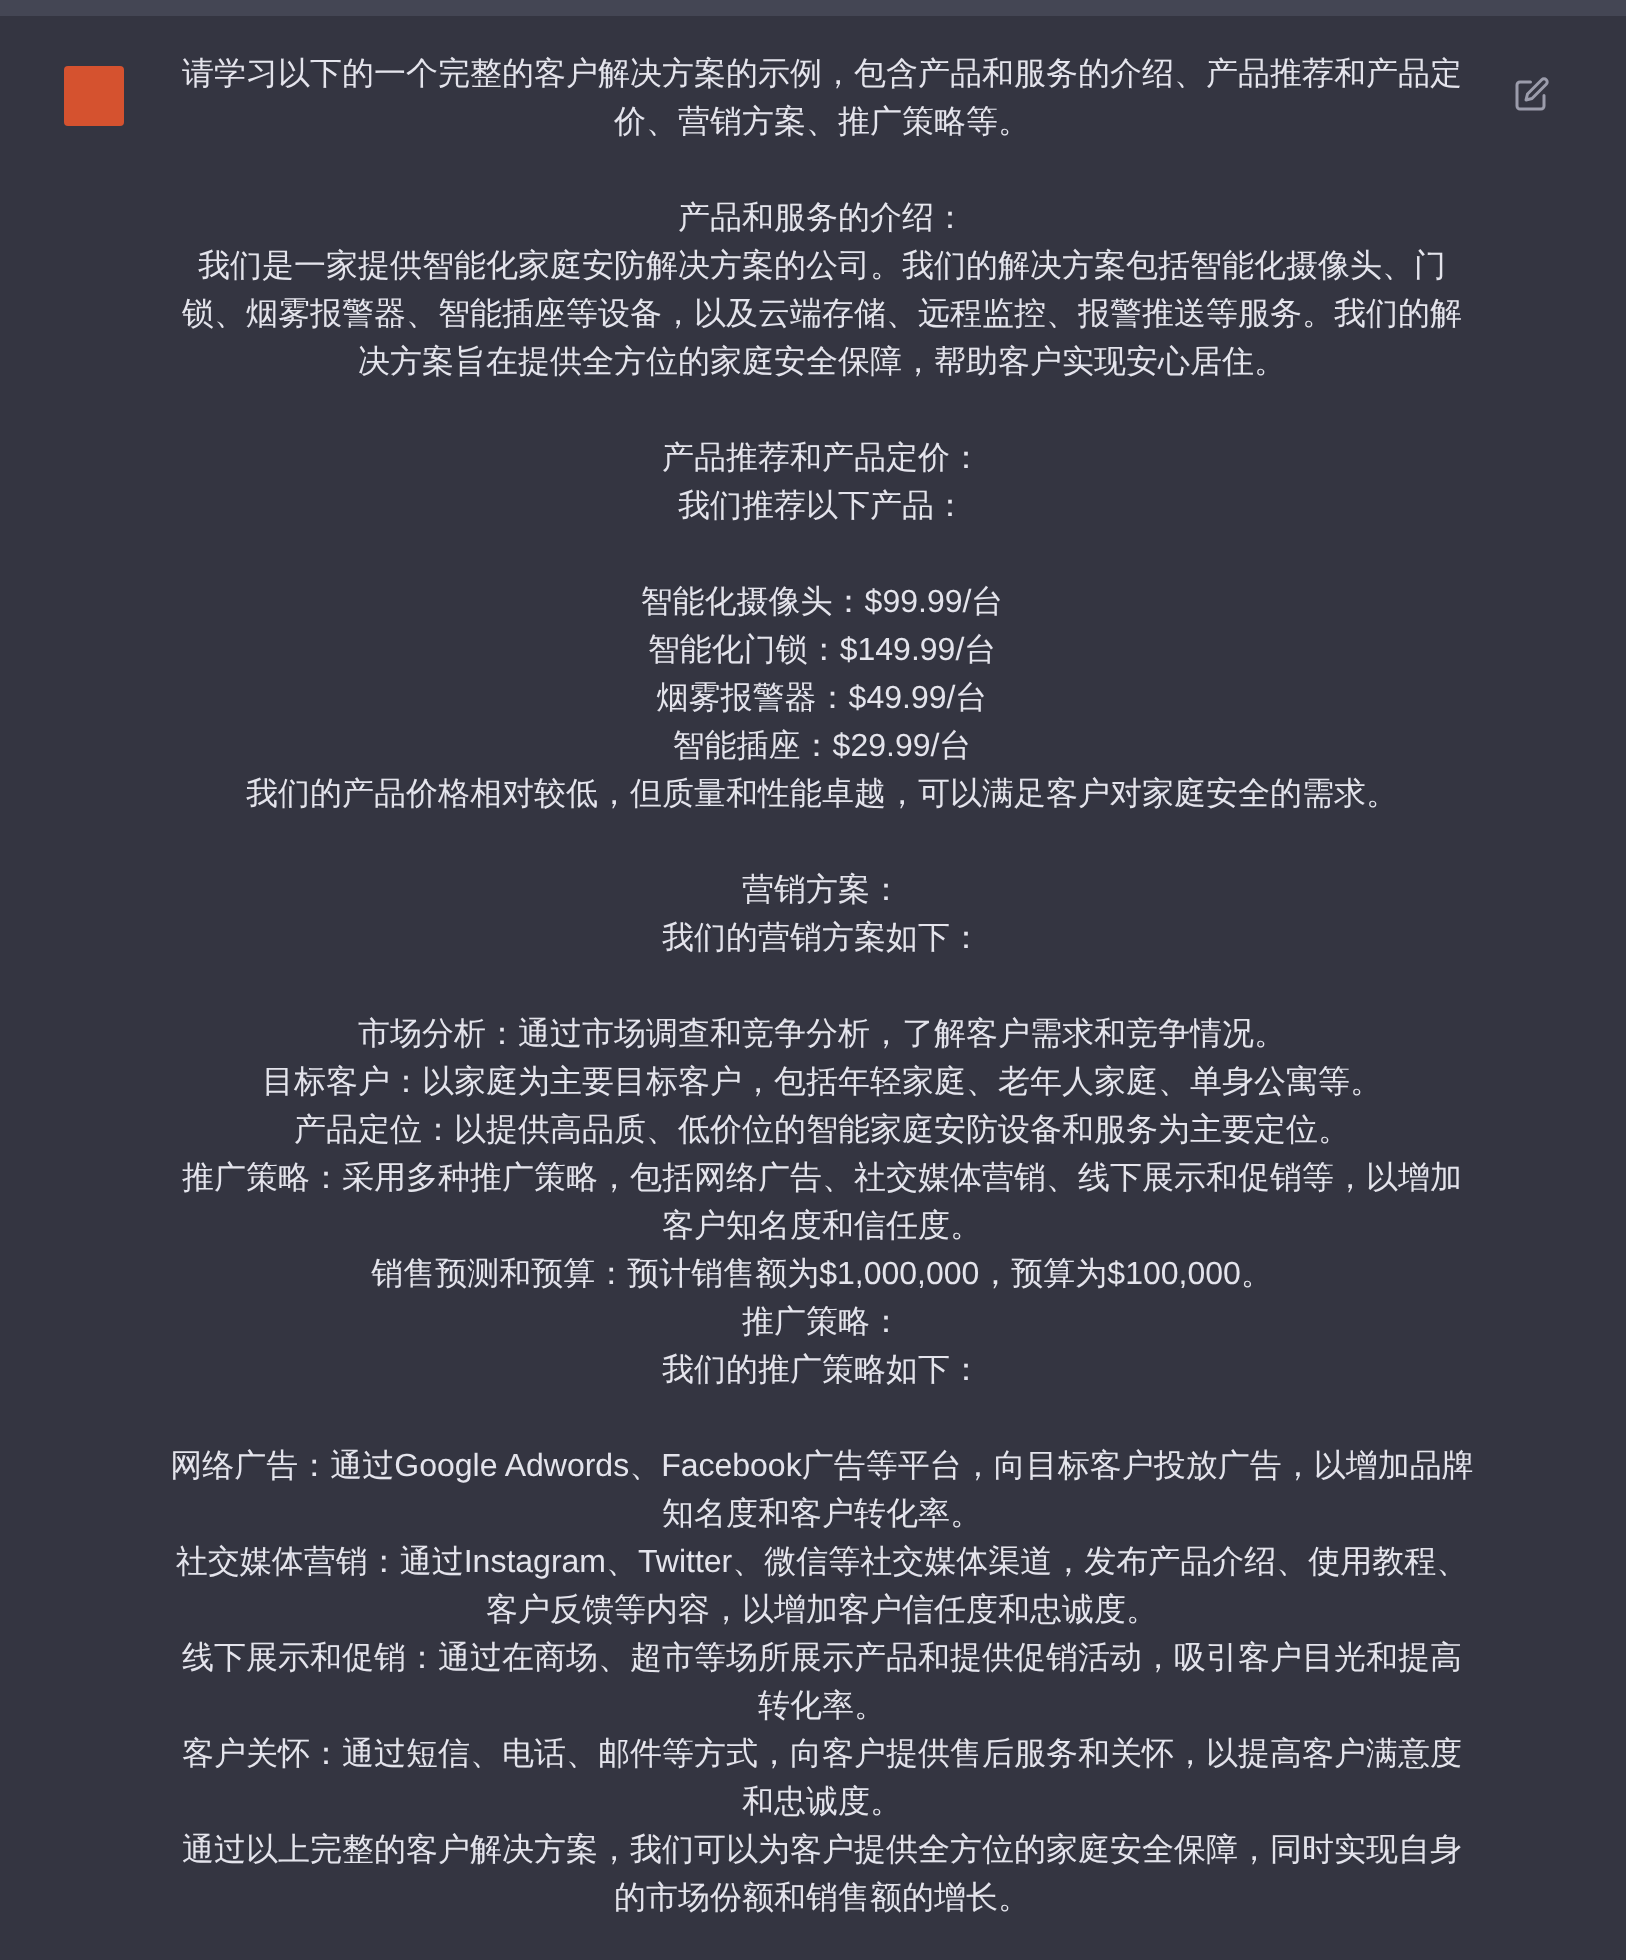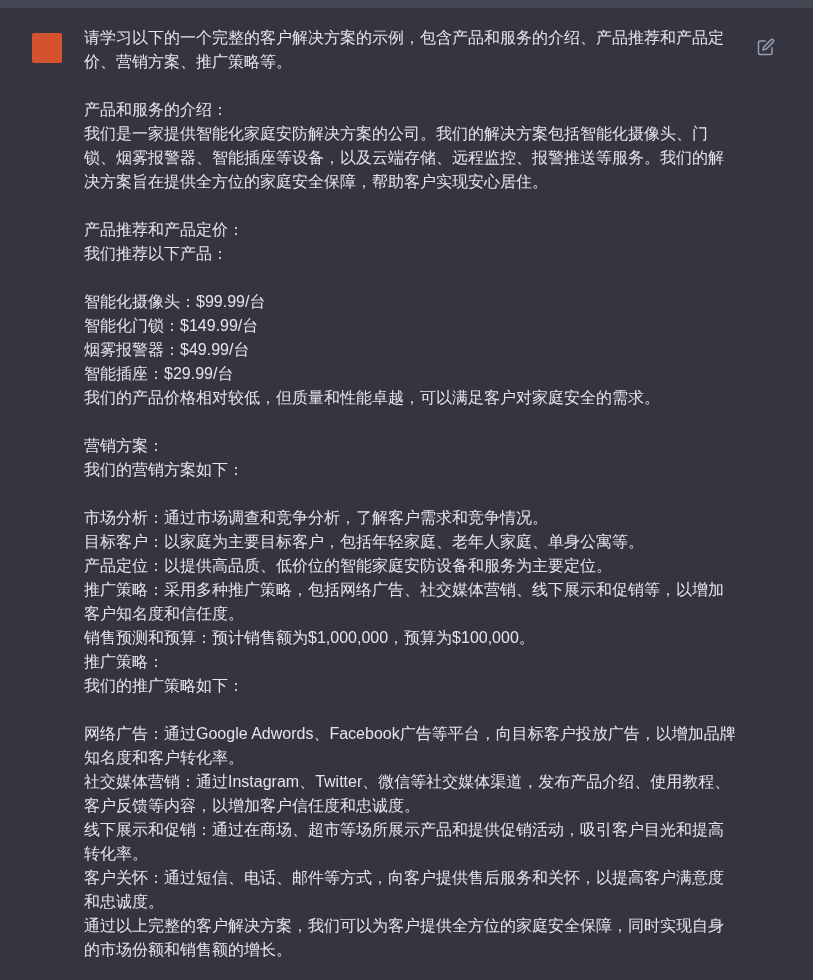--- a/index.html
+++ b/index.html
@@ -17,20 +17,21 @@
     width: 100%;
     height: 8px;
     background: #444654;
   }
   .message-row {
     display: flex;
     align-items: flex-start;
     padding: 18px 0 0 32px;
     box-sizing: border-box;
     width: 813px;
+    text-align: center;
   }
   .avatar {
     flex: 0 0 auto;
     width: 30px;
     height: 30px;
     margin-top: 7px;
     border-radius: 2px;
     background: #d5522f;
   }
   .message-text {

